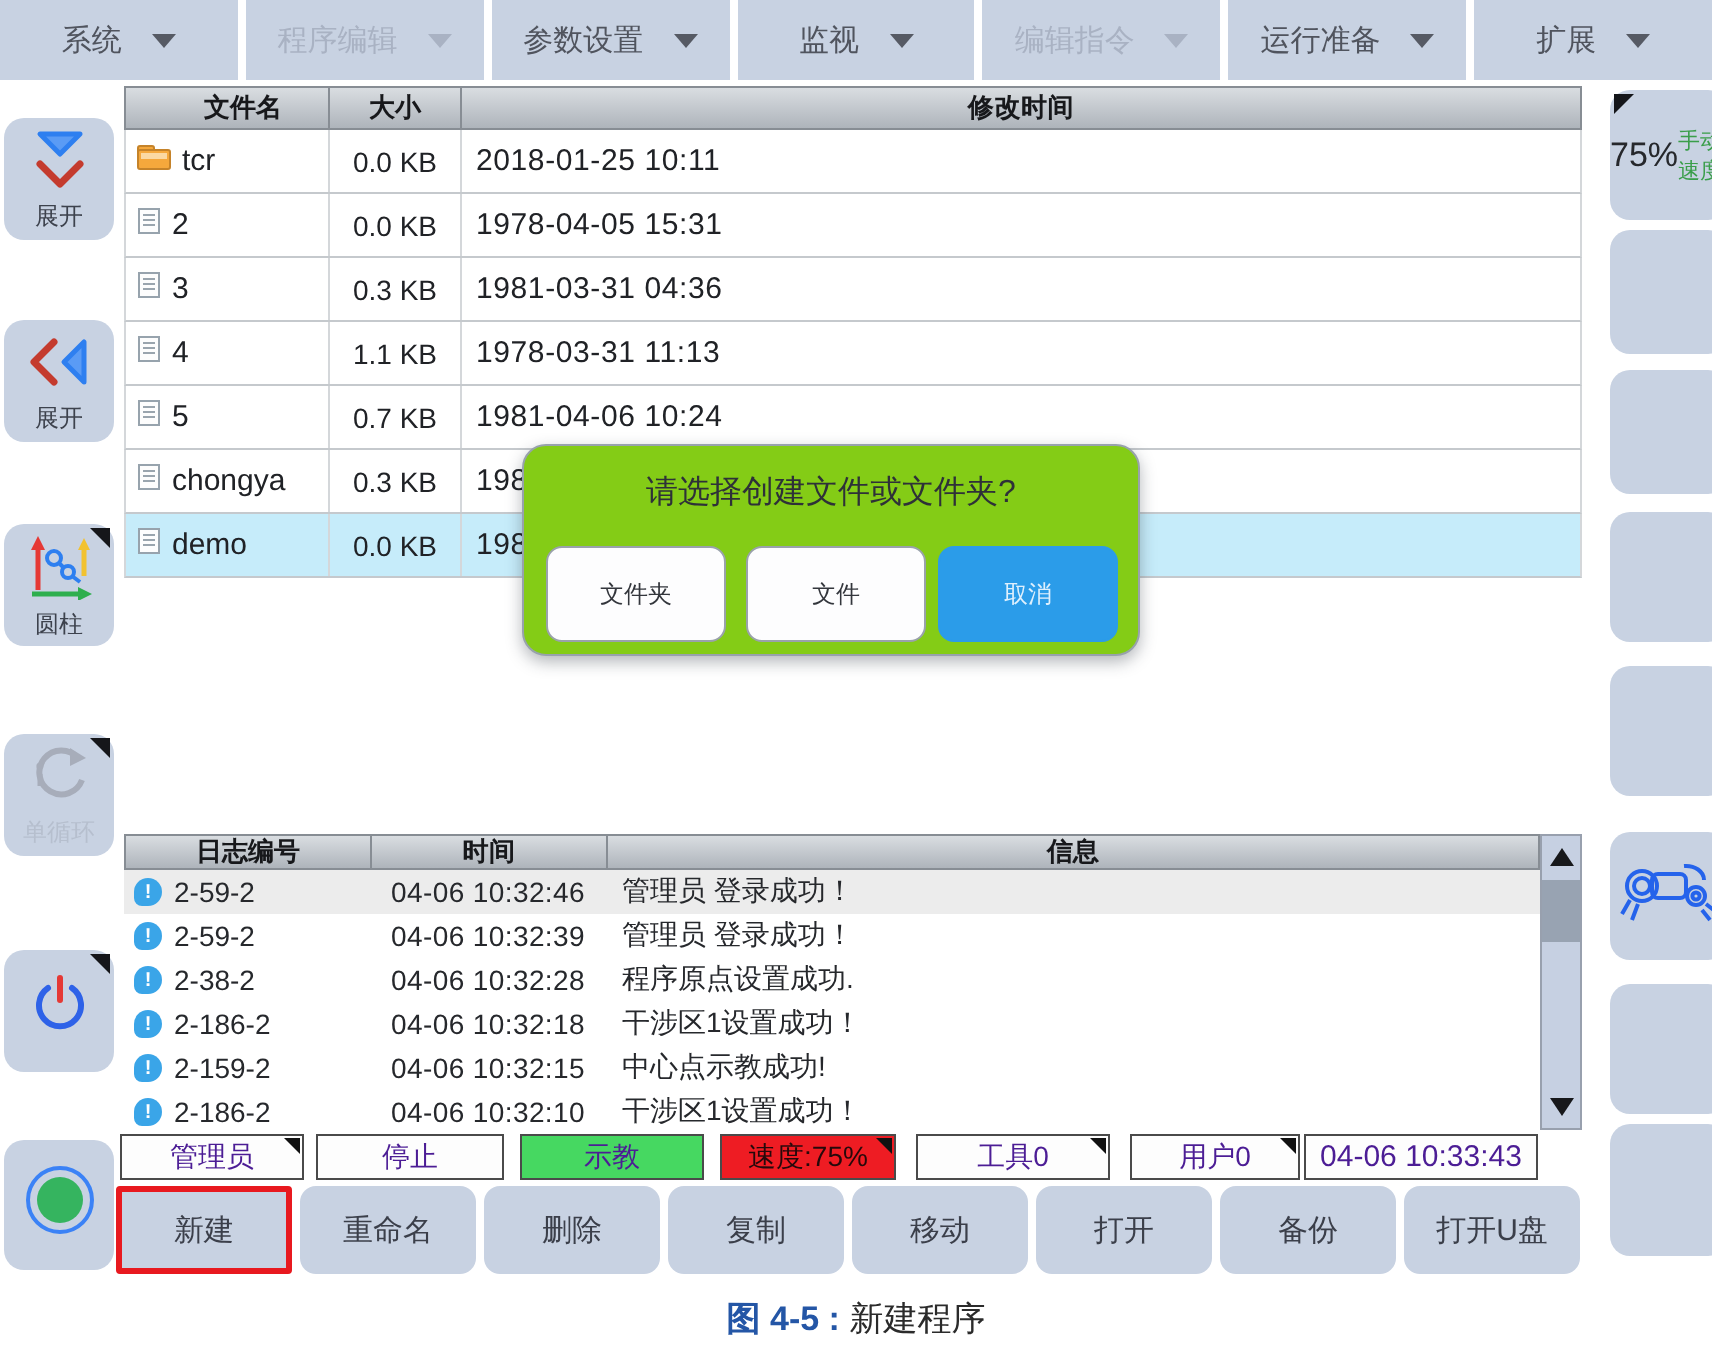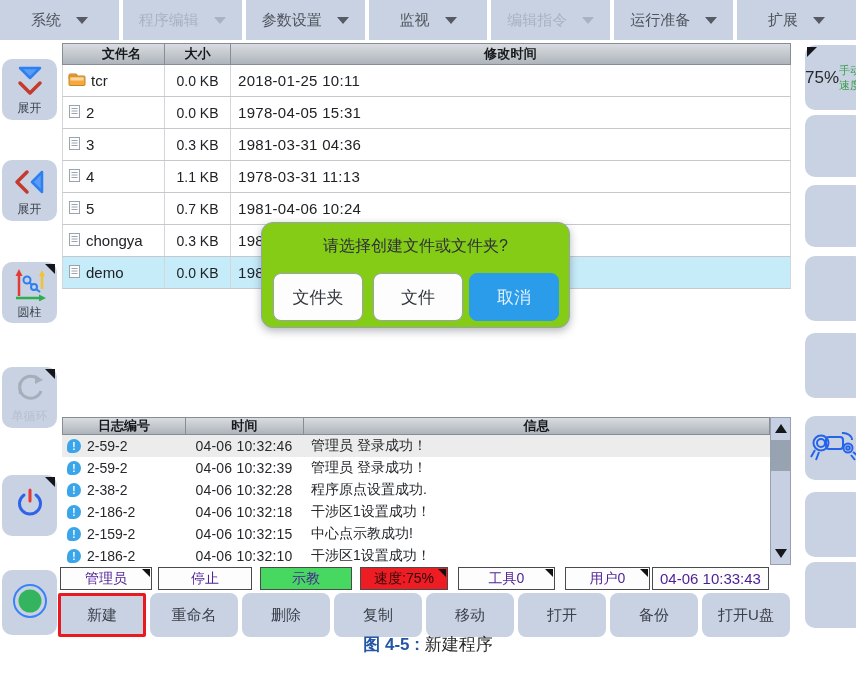--- a/index.html
+++ b/index.html
@@ -40,21 +40,21 @@
   .ft-cell:last-child { border-right:none; }
   .c-name  { width:102px; padding-left:5px; gap:5px; }
   .c-size  { width:66px;  justify-content:center; font-size:14px; }
   .c-time  { flex:1; padding-left:7px; letter-spacing:0.3px; }
 
   
   .dialog { position:absolute; left:261px; top:222px; width:309px; height:106px; background:#84cc16;
             border:1px solid #98a2ac; border-radius:12px; box-shadow:0 3px 8px rgba(40,50,60,.35); z-index:5; }
   .dlg-title { margin-top:13px; text-align:center; font-size:16px; color:#2e3138; }
   .dlg-btn { position:absolute; top:50px; height:48px; width:90px; border-radius:8px;
-             display:flex; align-items:center; justify-content:center; font-size:17px; }
+             display:flex; align-items:center; justify-content:center; font-size:12px; }
   .dlg-white { background:#fdfdfe; border:1px solid #9aa2ab; color:#33363c; }
   .dlg-blue  { background:#2b9ce9; border:1px solid #2b9ce9; color:#dff0fd; }
 
   
   .log-table { position:absolute; left:62px; top:417px; width:708px; }
   .lt-header { display:flex; height:18px; background:linear-gradient(180deg,#d9dde1,#aeb4bb);
                border:1px solid #878d94; }
   .lt-header .hc { display:flex; align-items:center; justify-content:center; font-size:13px;
                    font-weight:bold; color:#17181b; border-right:1px solid #878d94; }
   .lt-header .hc:last-child { border-right:none; }
@@ -89,21 +89,21 @@
              align-items:center; justify-content:center; font-size:15px; color:#3b3f4a; }
   .act-btn.hl-red { border:3px solid #e8191f; border-radius:2px; }
 
   
   .rp-btn { position:absolute; left:805px; width:59px; height:64px; background:#c8d2e2; border-radius:10px;
             display:flex; flex-direction:row; align-items:center; justify-content:center; }
   .rp-speed-val { font-size:17px; color:#26282c; }
   .rp-speed-lab { font-size:11px; color:#3a9e4a; }
 
   
-  .caption { position:absolute; left:0; top:633px; width:856px; text-align:center; font-size:17px; }
+  .caption { position:absolute; left:0; top:648px; width:856px; text-align:center; font-size:17px; }
   .cap-fig { color:#2456a6; font-weight:bold; }
   .cap-txt { color:#2b2b2b; }
 </style>
 </head>
 <body>
 
 <div class="app">
 
   <div class="menubar">
     <div class="menu-item">

